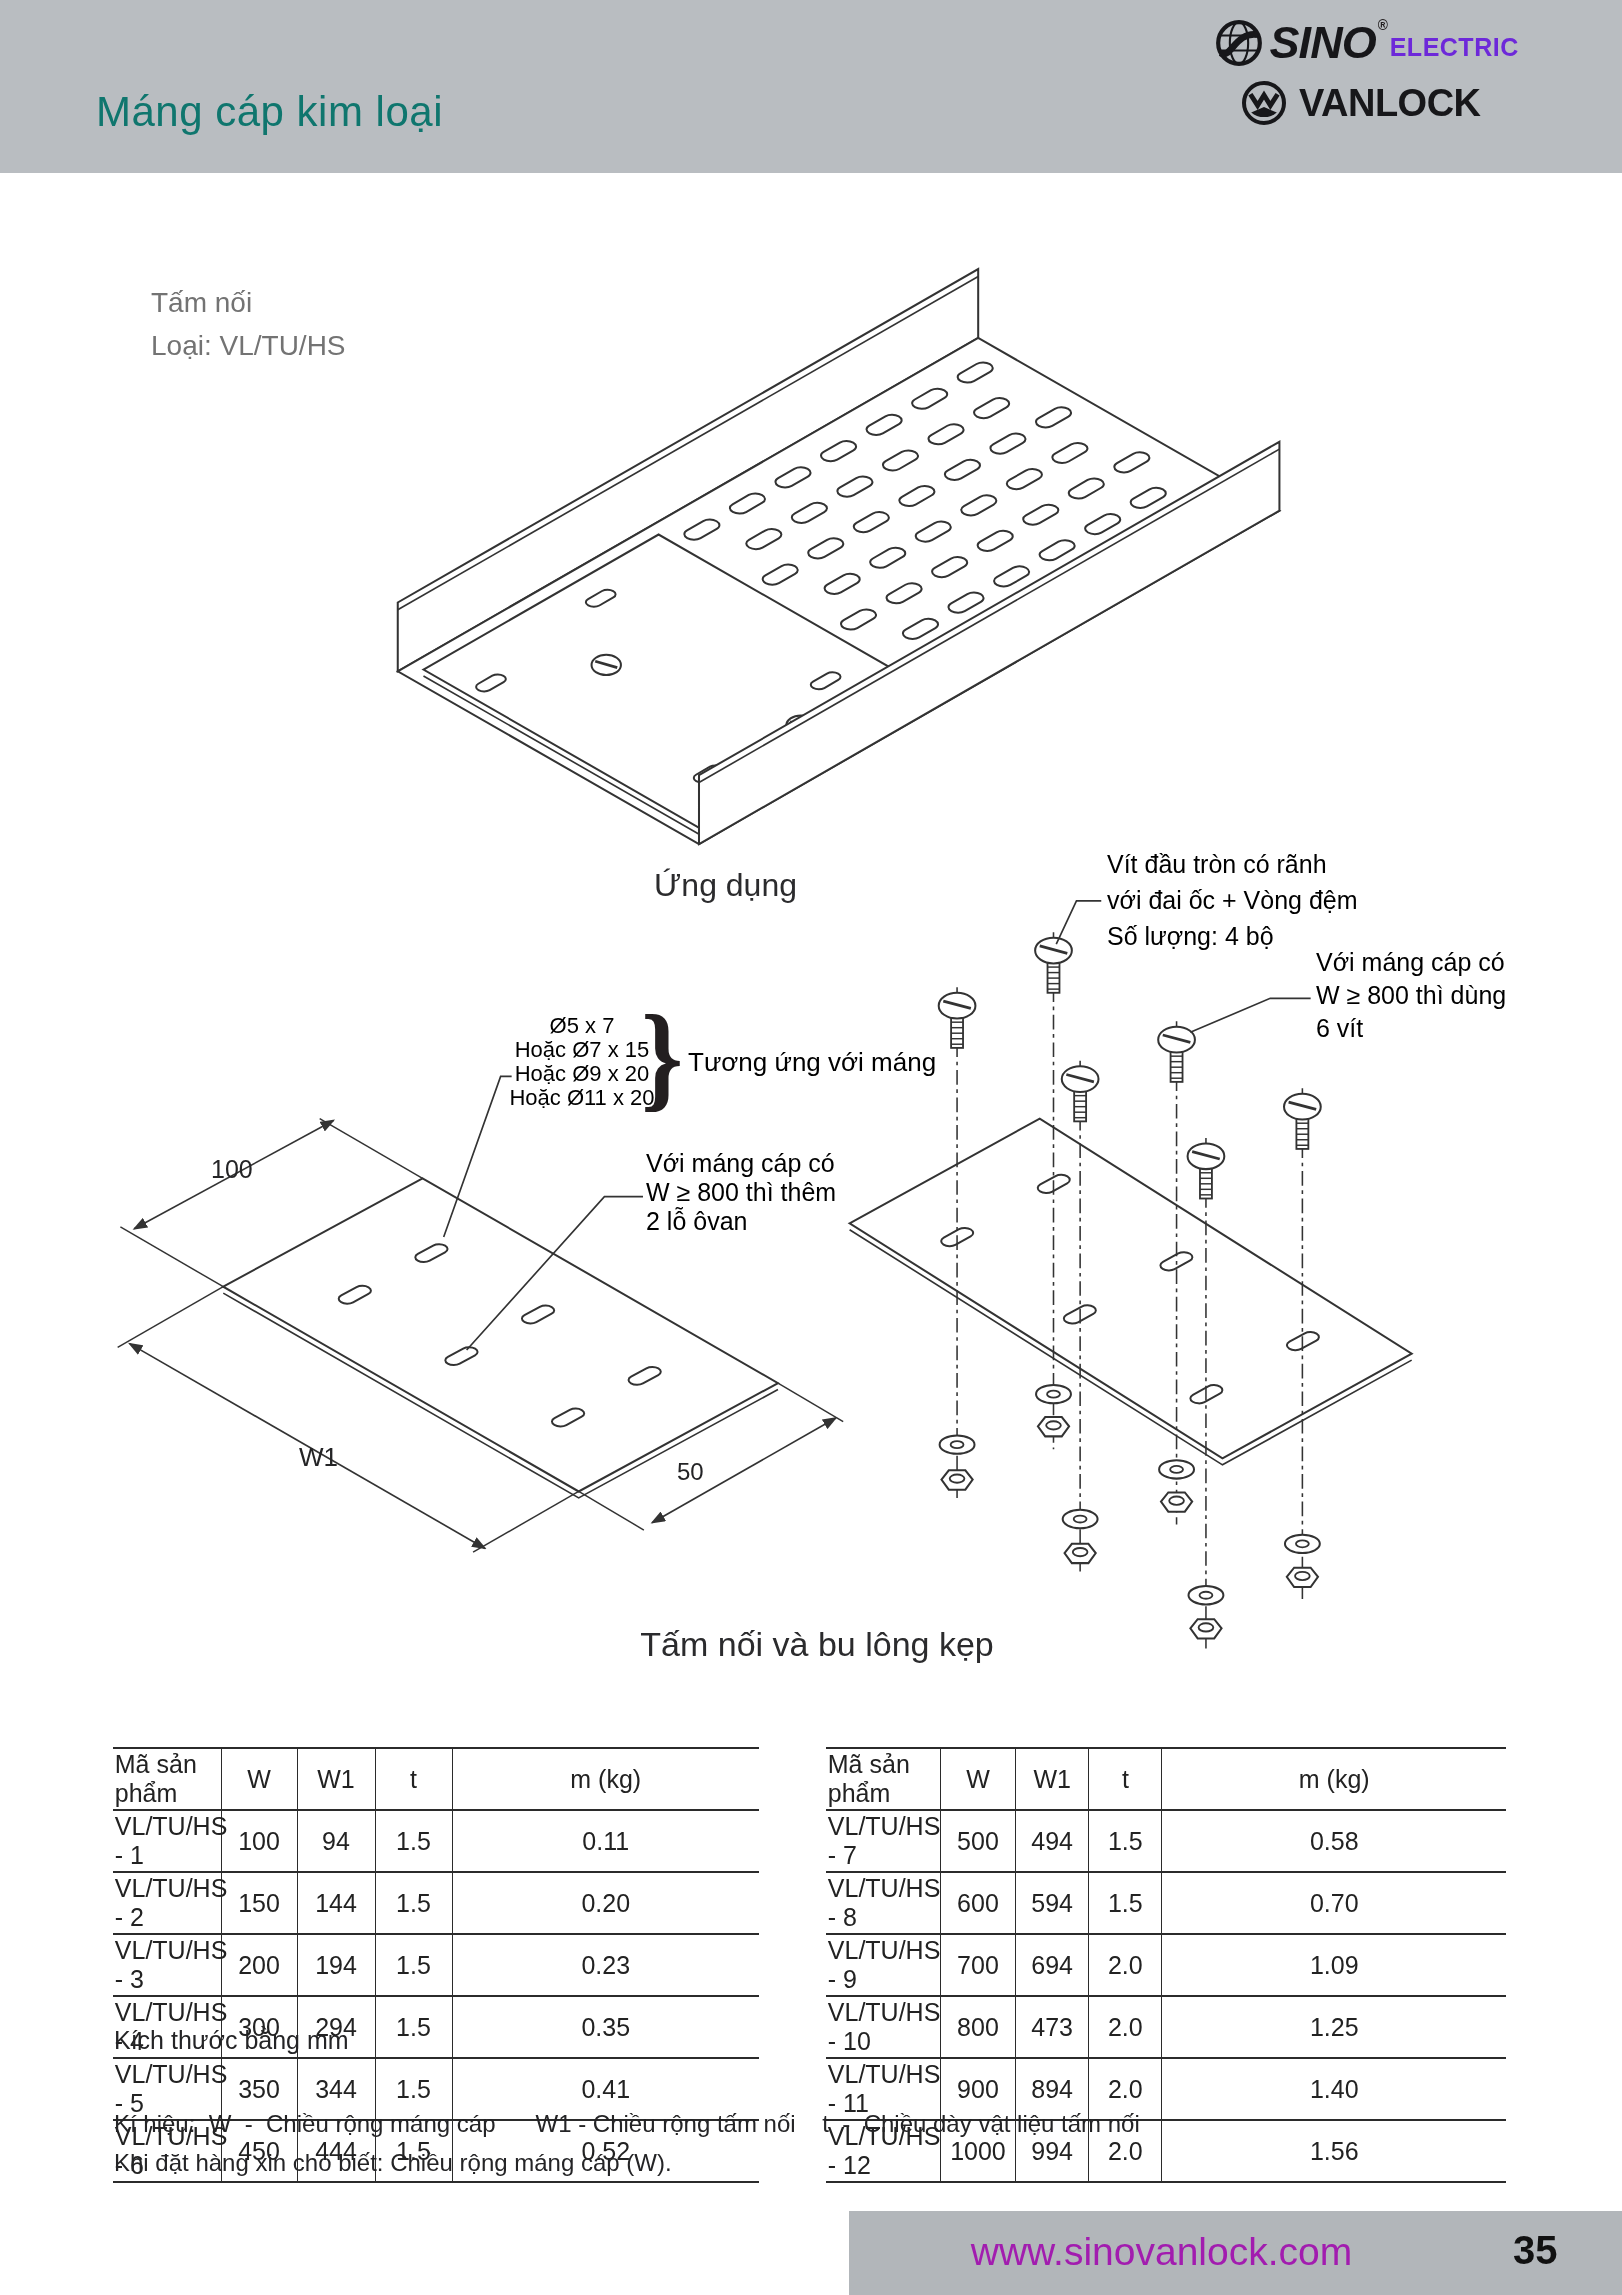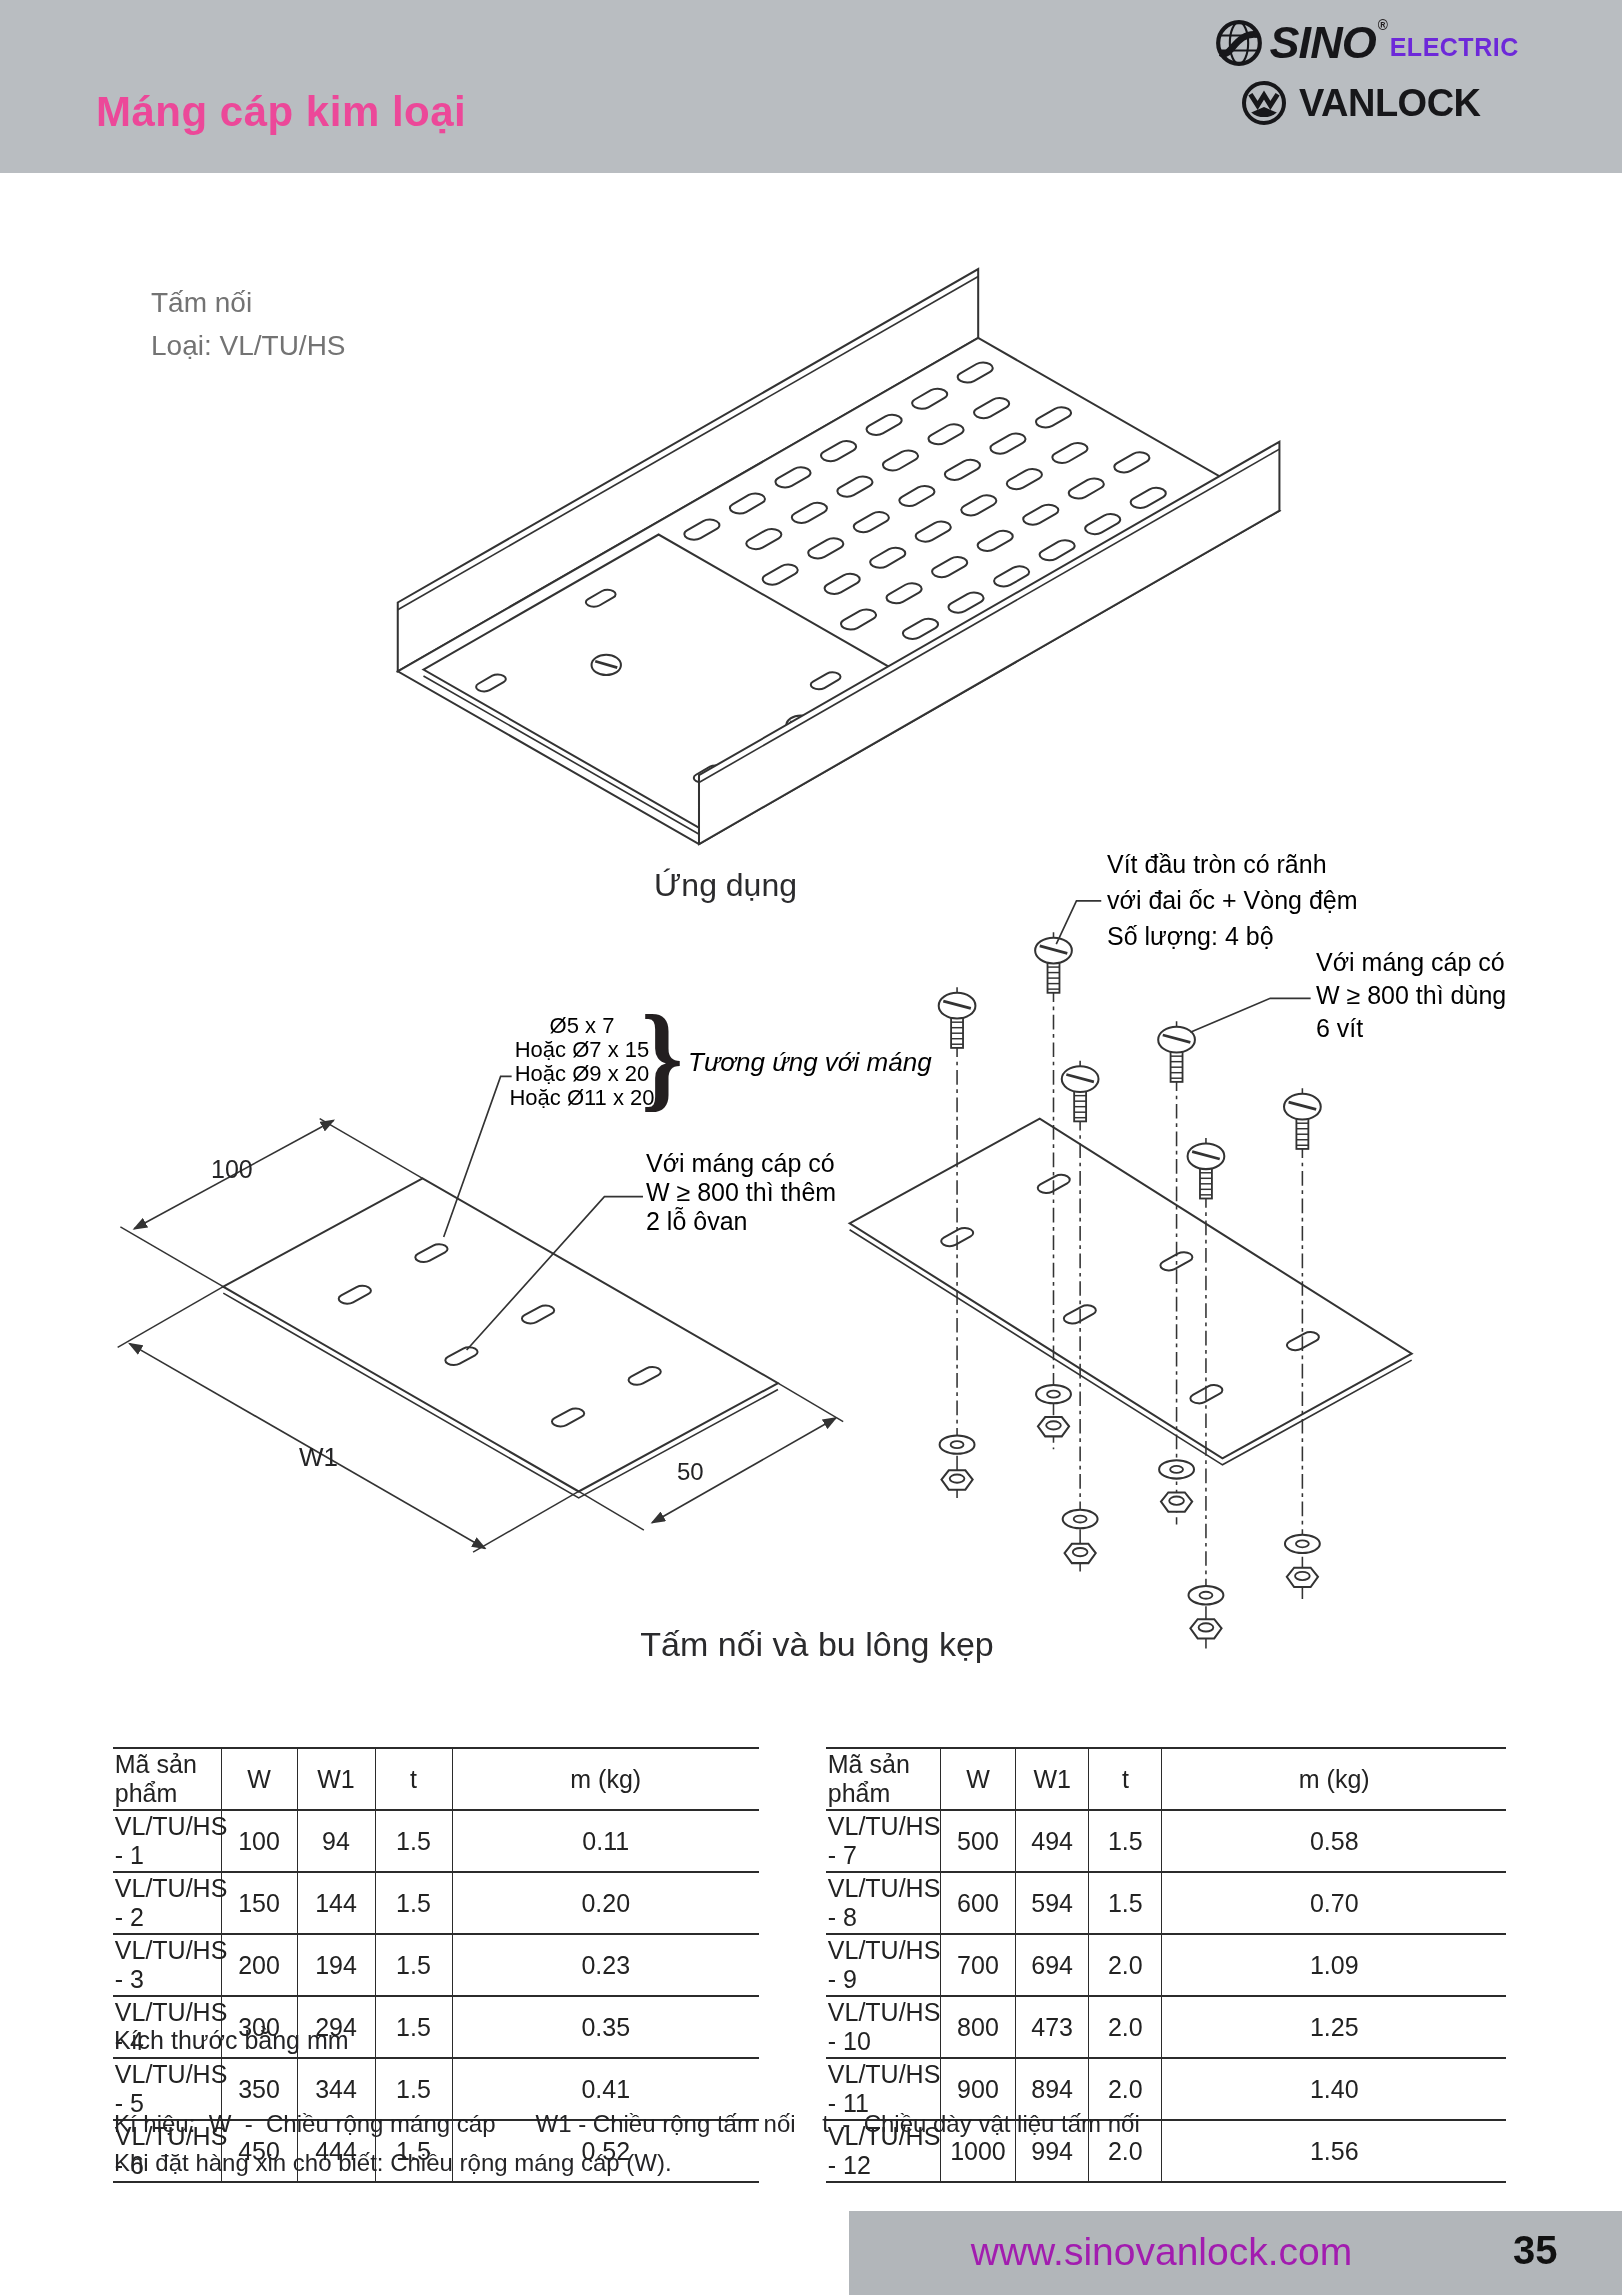--- a/index.html
+++ b/index.html
@@ -1,40 +1,40 @@
 <!DOCTYPE html>
 <html style="font-size:14.7px"><head>
 <meta charset="utf-8">
 <style>
   html,body{margin:0;padding:0;background:#888;}
   #page{position:relative;width:1623px;height:2296px;background:#ffffff;overflow:hidden;
         font-family:"Liberation Sans", sans-serif;color:#231f20;}
   
   #header-bar{position:absolute;left:0;top:0;width:1623px;height:173px;background:#b9bdc1;}
-  #page-title{position:absolute;left:96px;top:88px;font-size:42px;font-weight:700;color:#ec4899;letter-spacing:0.5px;}
+  #page-title{position:absolute;left:96px;top:88px;font-size:42px;font-weight:400;color:#0f766e;letter-spacing:0.5px;}
   .brand-row{position:absolute;display:flex;align-items:center;}
   #brand-sino-row{left:1214px;top:16.5px;}
   #brand-vanlock-row{left:1240px;top:79px;}
   .sino-word{font-size:45px;font-weight:900;font-style:italic;letter-spacing:-0.9px;color:#17171a;}
   .reg-mark{font-size:13.8px;font-weight:700;align-self:flex-start;margin:1.8px 1.8px 0 1.8px;}
   .electric-word{font-size:25px;font-weight:700;letter-spacing:0.5px;margin-top:9.2px;color:#6d28d9;}
   .vanlock-word{font-size:38px;font-weight:800;letter-spacing:-0.5px;color:#17171a;margin-left:5.5px;}
   .logo-svg{display:block;margin-right:5.5px;}
   
   .abs{position:absolute;}
   #product-heading{left:151px;top:281px;font-size:28px;line-height:43px;color:#737373;}
   #label-ungdung{left:597px;top:867px;width:257px;text-align:center;font-size:32px;color:#2b2b2d;}
   #caption-bottom{left:569px;top:1625px;width:496px;text-align:center;font-size:34px;color:#2b2b2d;}
   .ann{font-size:25px;color:#000000;}
   #ann-screw-note{left:1107px;top:846px;line-height:36px;}
   #ann-six-screws{left:1316px;top:946px;line-height:33px;}
   #ann-hole-sizes{left:505px;top:1014px;width:154px;text-align:center;font-size:22px;line-height:24px;}
   #ann-brace{left:641px;top:997px;font-family:"Liberation Serif",serif;font-size:119px;font-weight:600;
              transform:scaleX(.9);transform-origin:left top;line-height:119px;}
-  #ann-tuongung{left:688px;top:1047px;font-size:26px;font-style:italic;}
+  #ann-tuongung{left:688px;top:1047px;font-size:26px;}
   #ann-extra-holes{left:646px;top:1149px;line-height:29px;}
   .dim-label{font-size:25px;color:#242426;}
   #dim-100{left:211px;top:1155px;}
   #dim-w1{left:299px;top:1442px;font-size:26px;}
   #dim-50{left:677px;top:1458px;font-size:24px;}
   
   .spec-table{position:absolute;border-collapse:collapse;table-layout:fixed;font-size:25px;color:#222;}
   #table-left{left:113px;top:1747px;width:646px;}
   #table-right{left:826px;top:1747px;width:680px;}
   .spec-table th{font-weight:400;height:37px;border-top:2.8px solid #2b2b2b;border-bottom:2.8px solid #2b2b2b;}

